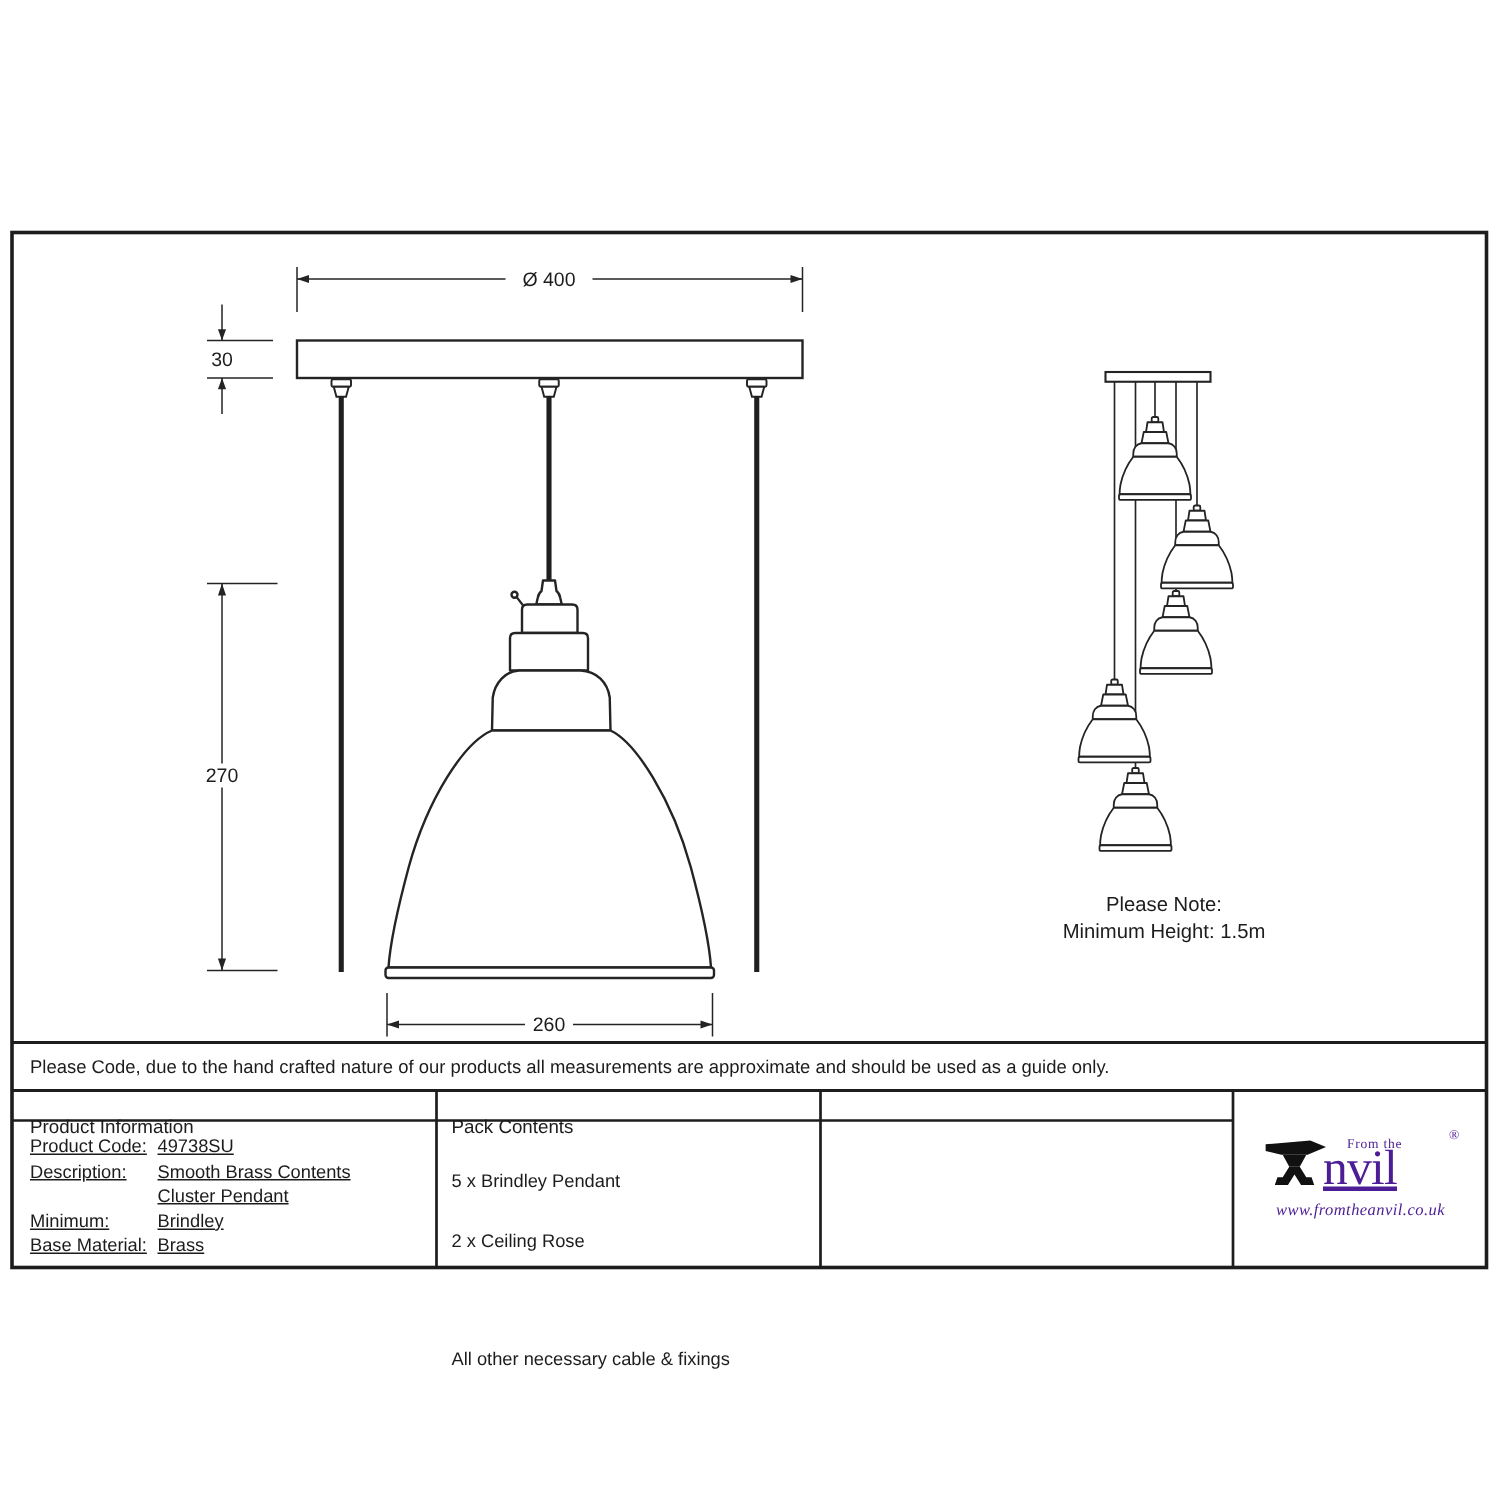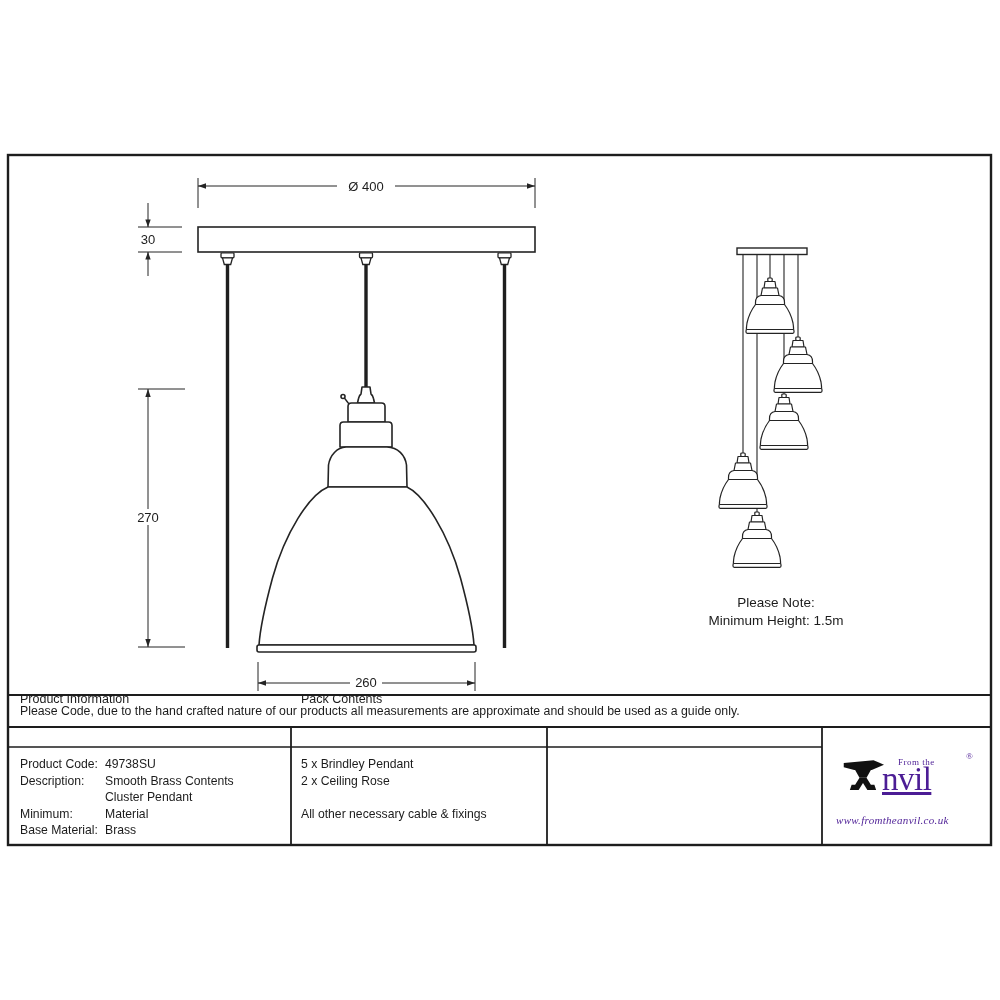--- a/index.html
+++ b/index.html
@@ -5,34 +5,34 @@
   html,body { margin:0; padding:0; background:#ffffff; }
   .page {
     position:relative; width:1000px; height:1000px; background:#ffffff;
     font-family:"Liberation Sans", sans-serif; color:#1c1c1c; overflow:hidden;
   }
   svg.draw { position:absolute; left:0; top:0; width:1000px; height:1000px; }
   .abs { position:absolute; }
   .dim  { font:13px "Liberation Sans", sans-serif; fill:#1c1c1c; }
   .cnote{ font:13.5px "Liberation Sans", sans-serif; fill:#1c1c1c; }
   .note-text { left:20px; top:700px; width:960px; height:22px; line-height:22px; font-size:12.3px; }
-  .th { height:17px; line-height:17px; font-size:12.5px; top:691px; }
+  .th { height:17px; line-height:17px; font-size:12.5px; top:743px; }
   .th1 { left:20px; } .th2 { left:301px; }
   .prows { left:20px; top:756px; width:262px; }
-  .prow { display:grid; grid-template-columns:85px 1fr; height:16.6px; line-height:16.6px; font-size:12.2px; }
+  .prow { display:grid; grid-template-columns:85px 1fr; height:16.6px; line-height:16.6px; font-size:12.2px;text-decoration:underline; }
   .packs { left:301px; top:756px; width:238px; }
-  .t-line { height:16.6px; line-height:16.6px; font-size:12.2px; white-space:nowrap; }
+  .t-line { height:16.6px; line-height:16.6px; font-size:12.2px; white-space:nowrap;margin-top:23px; }
   
   .logo { left:836px; top:750px; width:142px; height:70px; color:#4c1d95; }
   .logo-mark { position:relative; width:134px; height:46px; margin:0 auto; }
   .anvil-svg { position:absolute; left:2px; top:9px; width:42px; height:34px; }
   .logo-prefix { position:absolute; left:58px; top:7px; font:9px "Liberation Serif", serif; letter-spacing:0.5px; }
   .logo-brand { position:absolute; left:42px; bottom:0px; font:33px/33px "Liberation Serif", serif; letter-spacing:-0.5px;text-decoration:underline; }
   .logo-reg { position:absolute; left:126px; top:1px; font:9px "Liberation Serif", serif; }
-  .logo-site { margin-top:18px; font:italic 11px "Liberation Serif", serif; letter-spacing:0.3px; }
+  .logo-site { text-align:center; margin-top:5px; font:italic 11px "Liberation Serif", serif; letter-spacing:0.3px; }
 </style>
 </head>
 <body>
 
 <div class="page">
 
   <svg class="draw" viewBox="0 0 1000 1000">
     <defs>
       <g id="mp" fill="#ffffff" stroke="#242424" stroke-width="1.2" stroke-linejoin="round">
         <rect x="-2.2" y="0" width="4.4" height="3.5" rx="1"></rect>
@@ -160,21 +160,21 @@
     <div class="prow">
       <span>Description:</span>
       <span>Smooth Brass Contents</span>
     </div>
     <div class="prow">
       <span></span>
       <span>Cluster Pendant</span>
     </div>
     <div class="prow">
       <span>Minimum:</span>
-      <span>Material</span>
+      <span>Brindley</span>
     </div>
     <div class="prow">
       <span>Base Material:</span>
       <span>Brass</span>
     </div>
   </div>
 
   <div class="abs packs">
     <div class="t-line">5 x Brindley Pendant</div>
     <div class="t-line">2 x Ceiling Rose</div>

